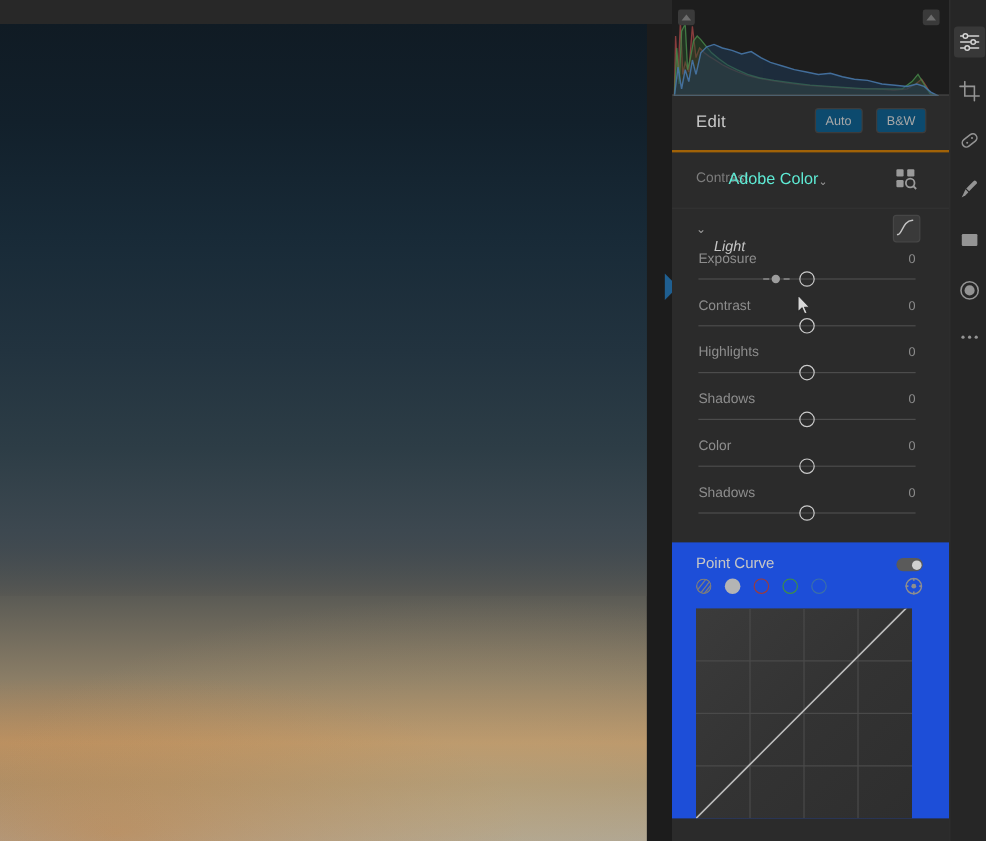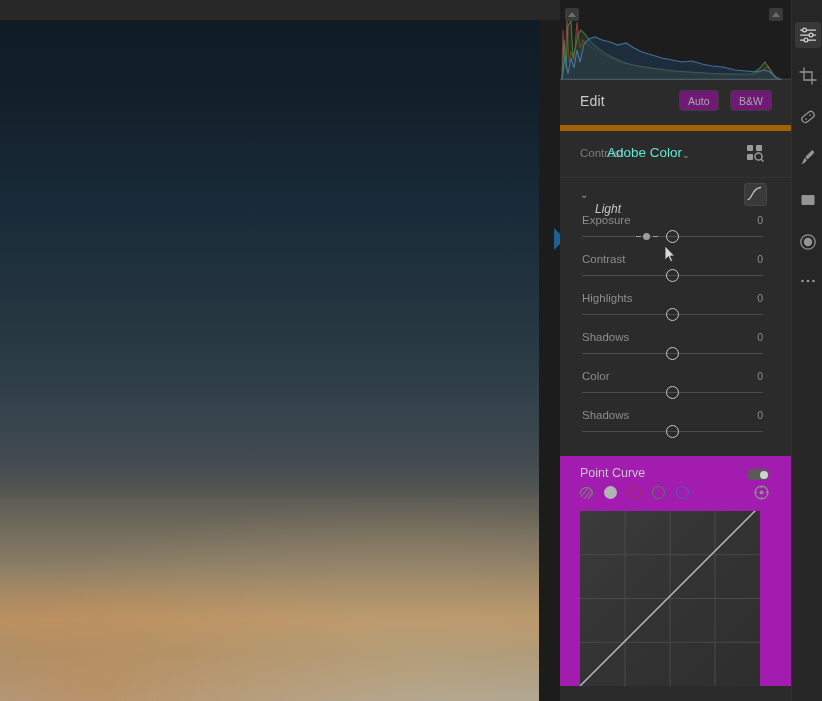--- a/index.html
+++ b/index.html
@@ -137,36 +137,36 @@
     width: 0; height: 0;
     border-left: 4px solid transparent;
     border-right: 4px solid transparent;
     border-bottom: 5px solid #6d6d6d;
   }
 
   
   .edit-header {
     position: relative;
     height: 45px;
-    border-bottom: 6px solid #a16207;
+    border-bottom: 2px solid #a16207;
   }
   .edit-title {
     position: absolute;
     left: 20px; top: 13px;
     color: #c9c9c9;
     font-size: 14px;
     letter-spacing: 0.2px;
   }
   .pill {
     position: absolute;
     top: 10px;
     height: 21px;
     min-width: 36px;
     padding: 0 8px;
-    background: #701a75;
+    background: #0c4a6e;
     border: 1px solid #3c3c3c;
     border-radius: 3px;
     color: #a8a8a8;
     font-size: 10.5px;
     display: flex;
     align-items: center;
     justify-content: center;
     box-sizing: border-box;
   }
   .pill.auto { left: 119px; }
@@ -280,21 +280,21 @@
     left: 664px; top: 245px;
     width: 12px; height: 18px;
     z-index: 40;
     pointer-events: none;
   }
 
   
   .pointcurve {
     position: relative;
     margin-top: 8px;
-    background: #a21caf;
+    background: #1d4ed8;
     height: 230px;
   }
   .pc-title {
     position: absolute;
     left: 20px; top: 10px;
     color: #c6c6c6;
     font-size: 12.5px;
   }
   .pc-toggle {
     position: absolute;

